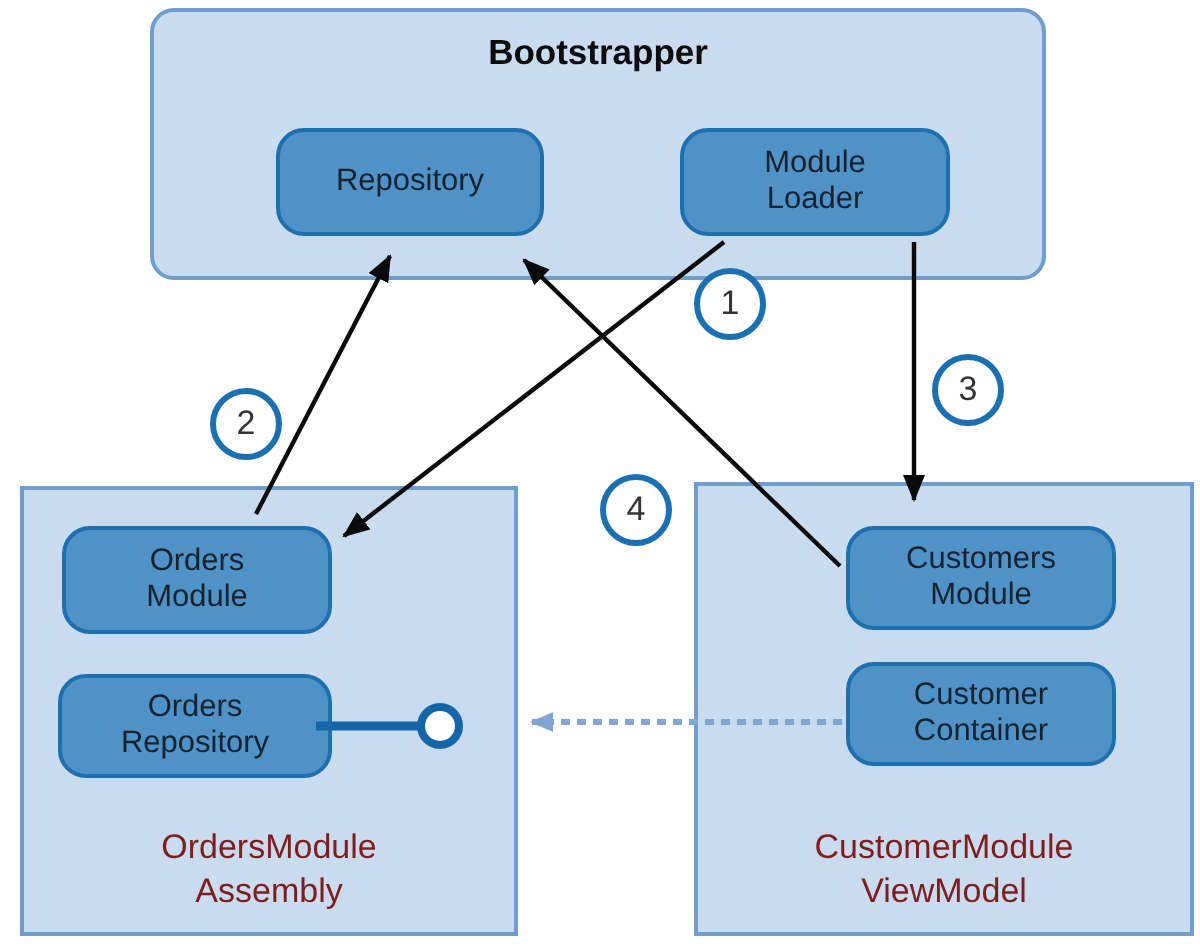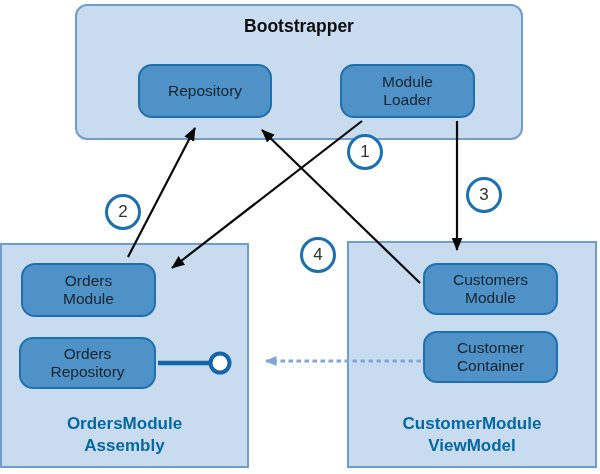--- a/index.html
+++ b/index.html
@@ -11,21 +11,21 @@
     position:absolute; background:#c9dbef; border:2px solid #6f9dce;
     box-sizing:border-box; z-index:1;
   }
   .outer.rounded { border-radius:12px; }
   .outer-title {
     position:absolute; left:0; right:0; top:10px; text-align:center;
     font-size:17.5px; font-weight:bold; color:#0c0c0c;
   }
   .assembly-label {
     position:absolute; left:0; right:0; bottom:9px; text-align:center;
-    font-size:17px; font-weight:bold; color:#0369a1;
+    font-size:17px; font-weight:normal; color:#7f1d1d;
     white-space:pre-line; line-height:1.3;
   }
   .node {
     position:absolute; background:#4e92c8; border:2.5px solid #1f70ae;
     border-radius:14px; box-sizing:border-box; z-index:2;
     display:flex; align-items:center; justify-content:center;
   }
   .node .node-label {
     text-align:center; white-space:pre-line; line-height:1.18;
     font-size:15.5px; color:#16232f;
@@ -50,21 +50,21 @@
     <div class="outer-title">Bootstrapper</div>
     <div class="node" style="left:61px; top:58px; width:134px; height:54px;">
       <span class="node-label">Repository</span>
     </div>
     <div class="node" style="left:263px; top:58px; width:135px; height:54px;">
       <span class="node-label">Module
 Loader</span>
     </div>
   </div>
 
-  <div class="outer" style="left:0; top:243px; width:249px; height:225px;">
+  <div class="outer" style="left:10px; top:243px; width:249px; height:225px;">
     <div class="node" style="left:19px; top:18px; width:135px; height:54px;">
       <span class="node-label">Orders
 Module</span>
     </div>
     <div class="node" style="left:17px; top:92px; width:137px; height:52px;">
       <span class="node-label">Orders
 Repository</span>
     </div>
     <div class="assembly-label">OrdersModule
 Assembly</div>

